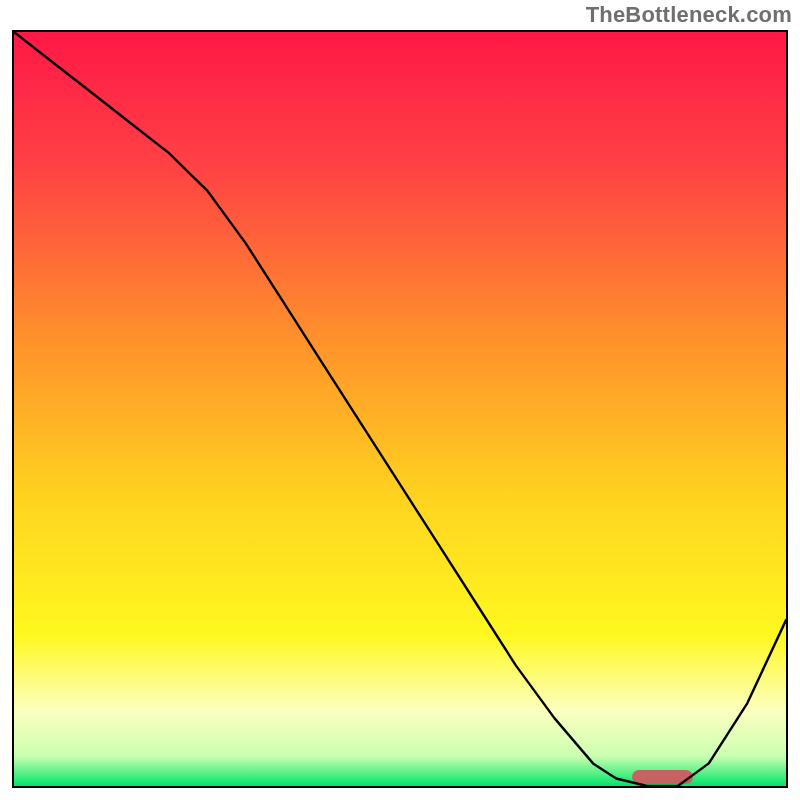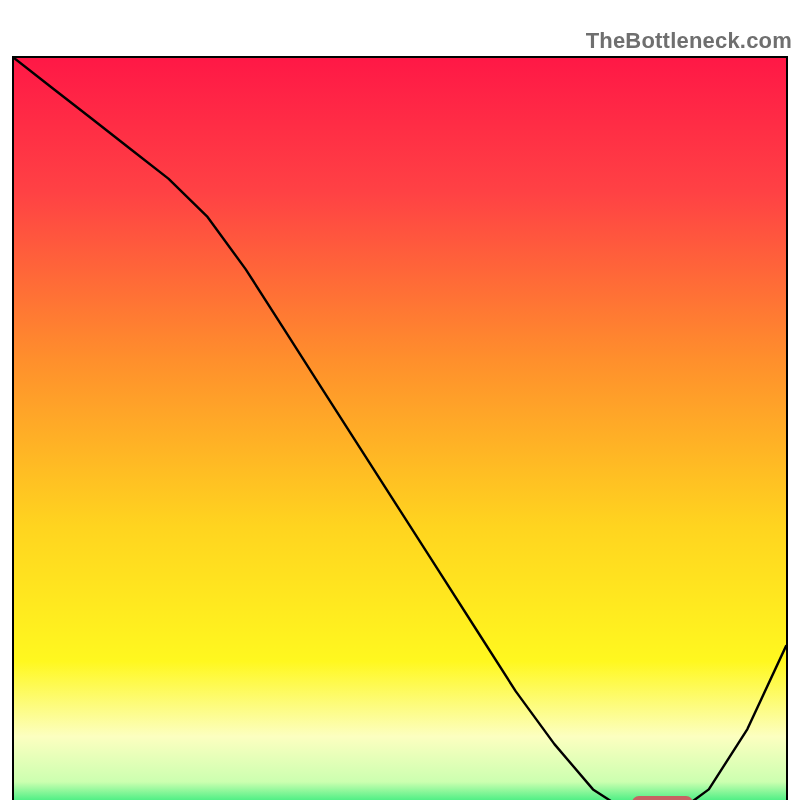--- a/index.html
+++ b/index.html
@@ -7,21 +7,20 @@
     padding: 0;
     width: 800px;
     height: 800px;
     overflow: hidden;
     background: #fff;
   }
   .container {
     position: relative;
     width: 800px;
     height: 564px;
-    margin-top: 26px;
   }
   .watermark {
     position: absolute;
     top: 2px;
     right: 8px;
     font-family: Arial, Helvetica, sans-serif;
     font-size: 22px;
     font-weight: 600;
     color: #6f6f6f;
     letter-spacing: 0.2px;

